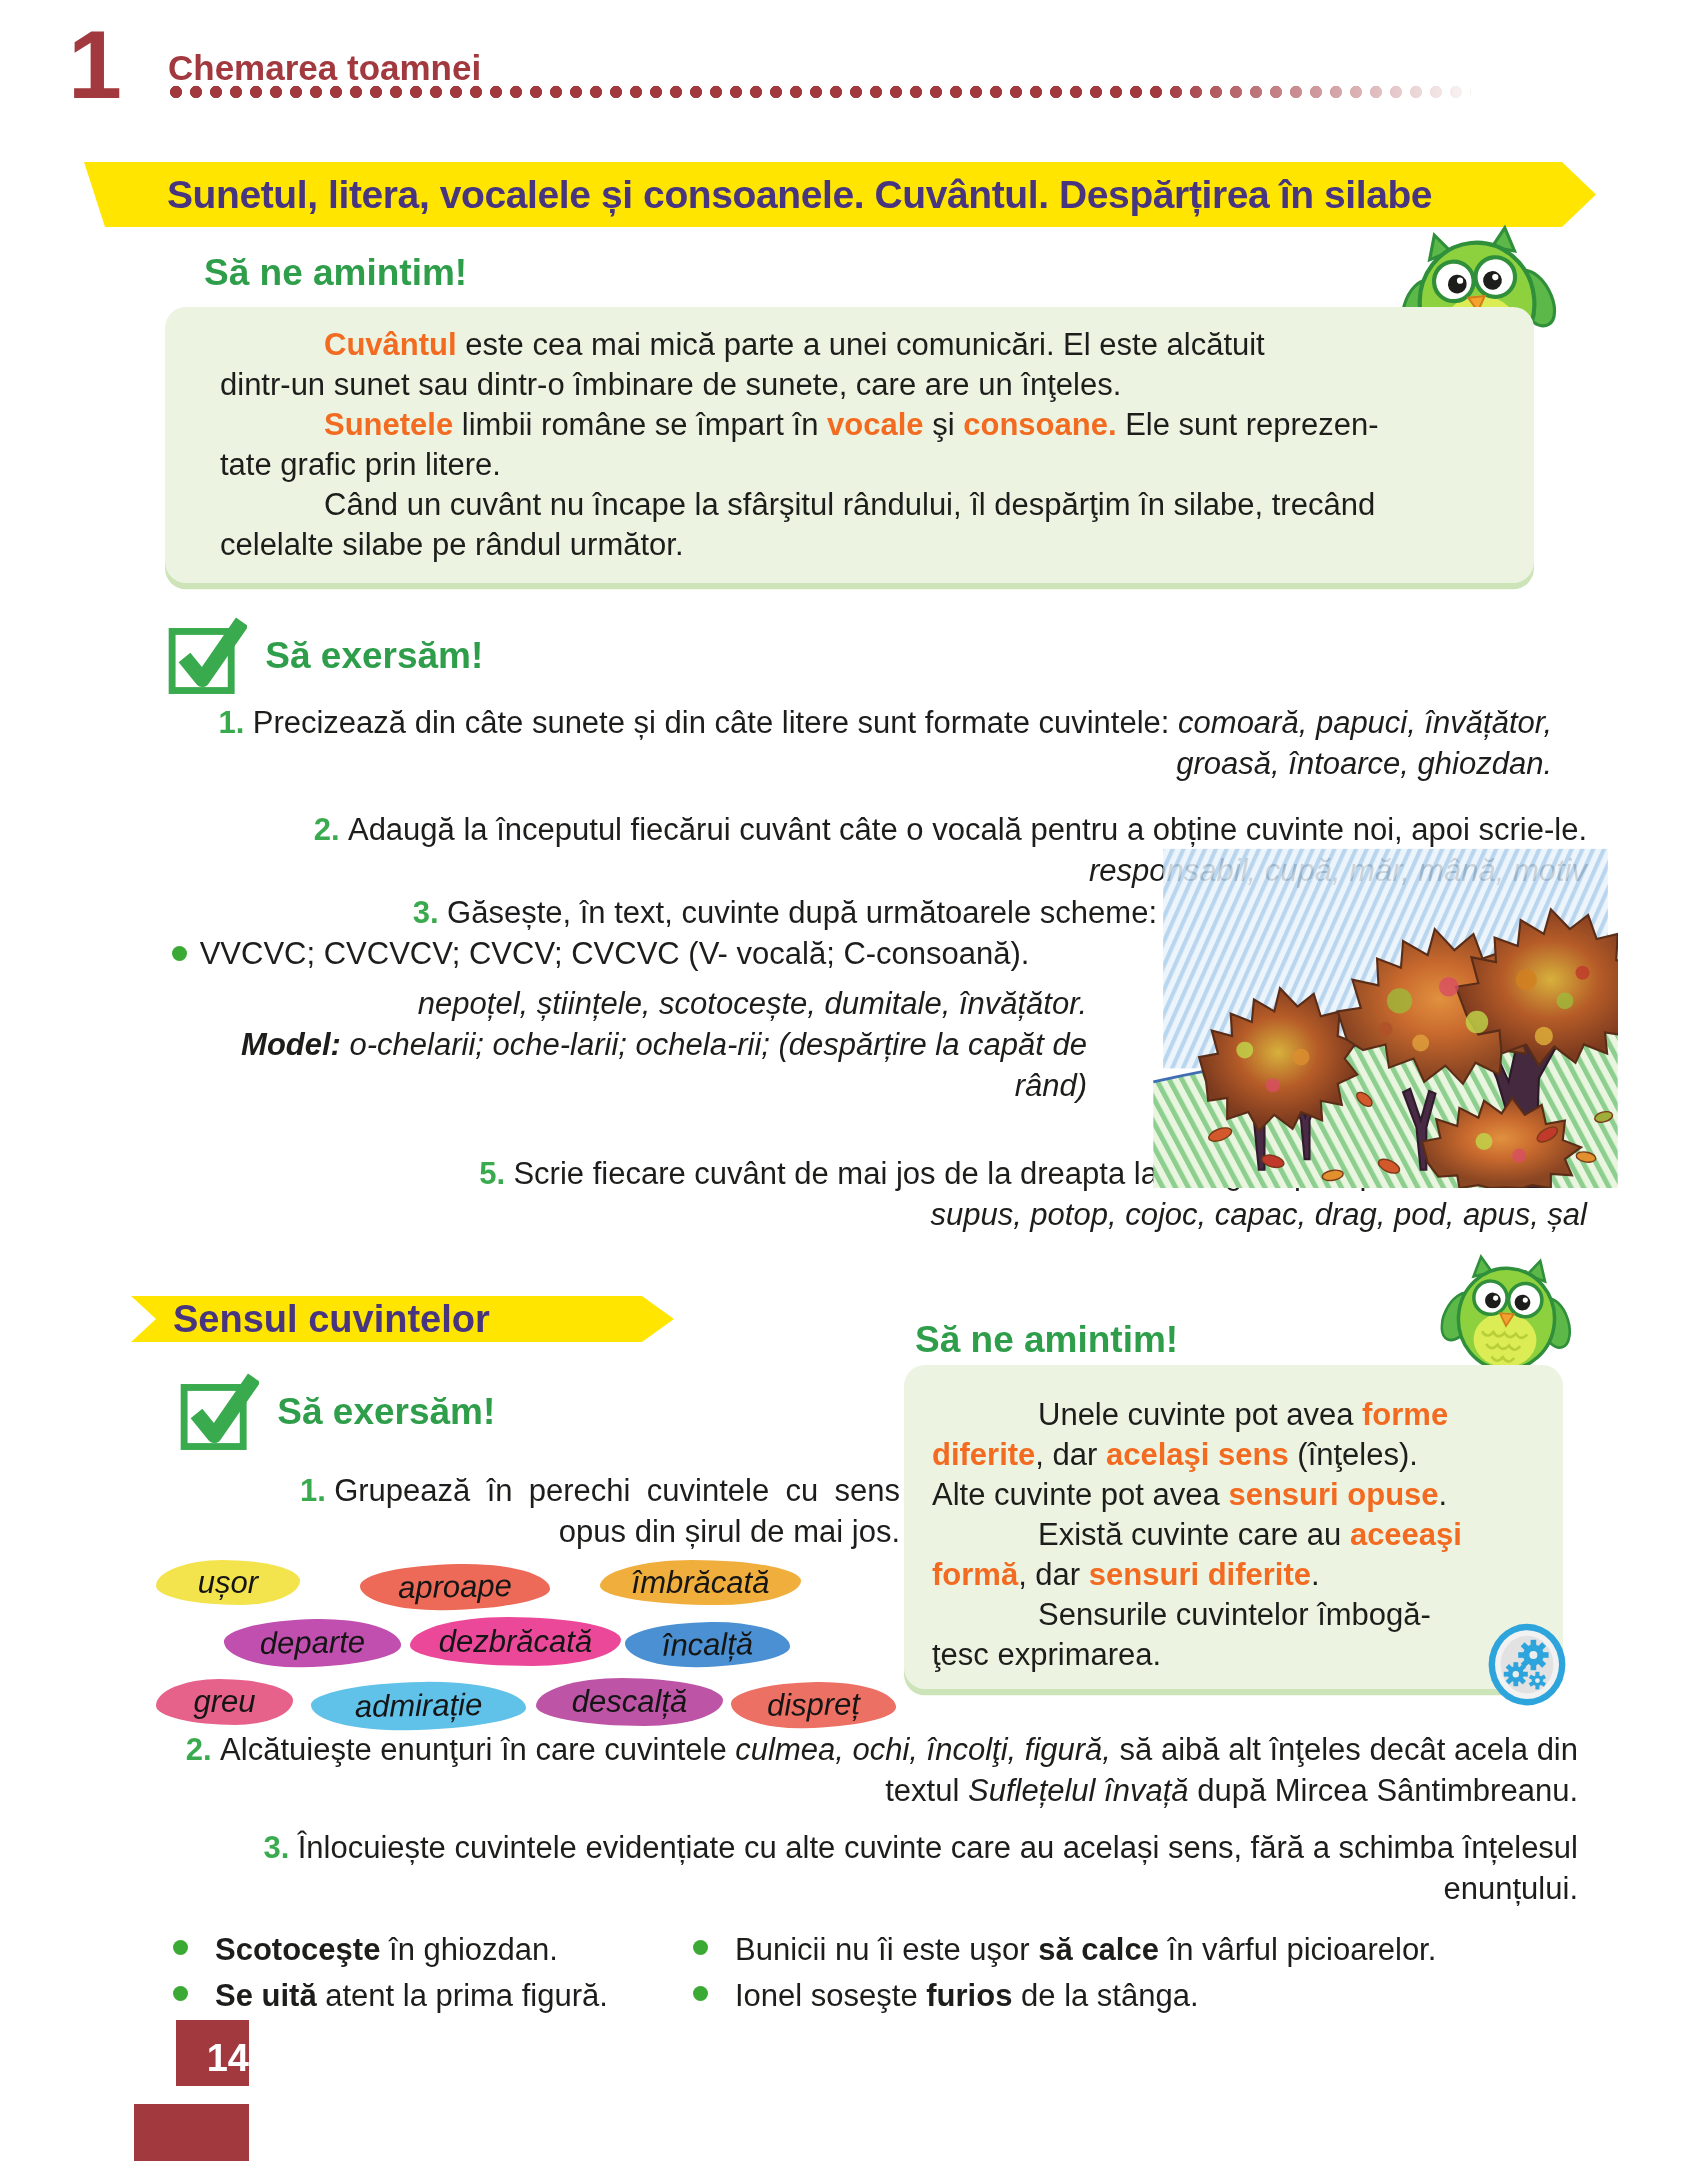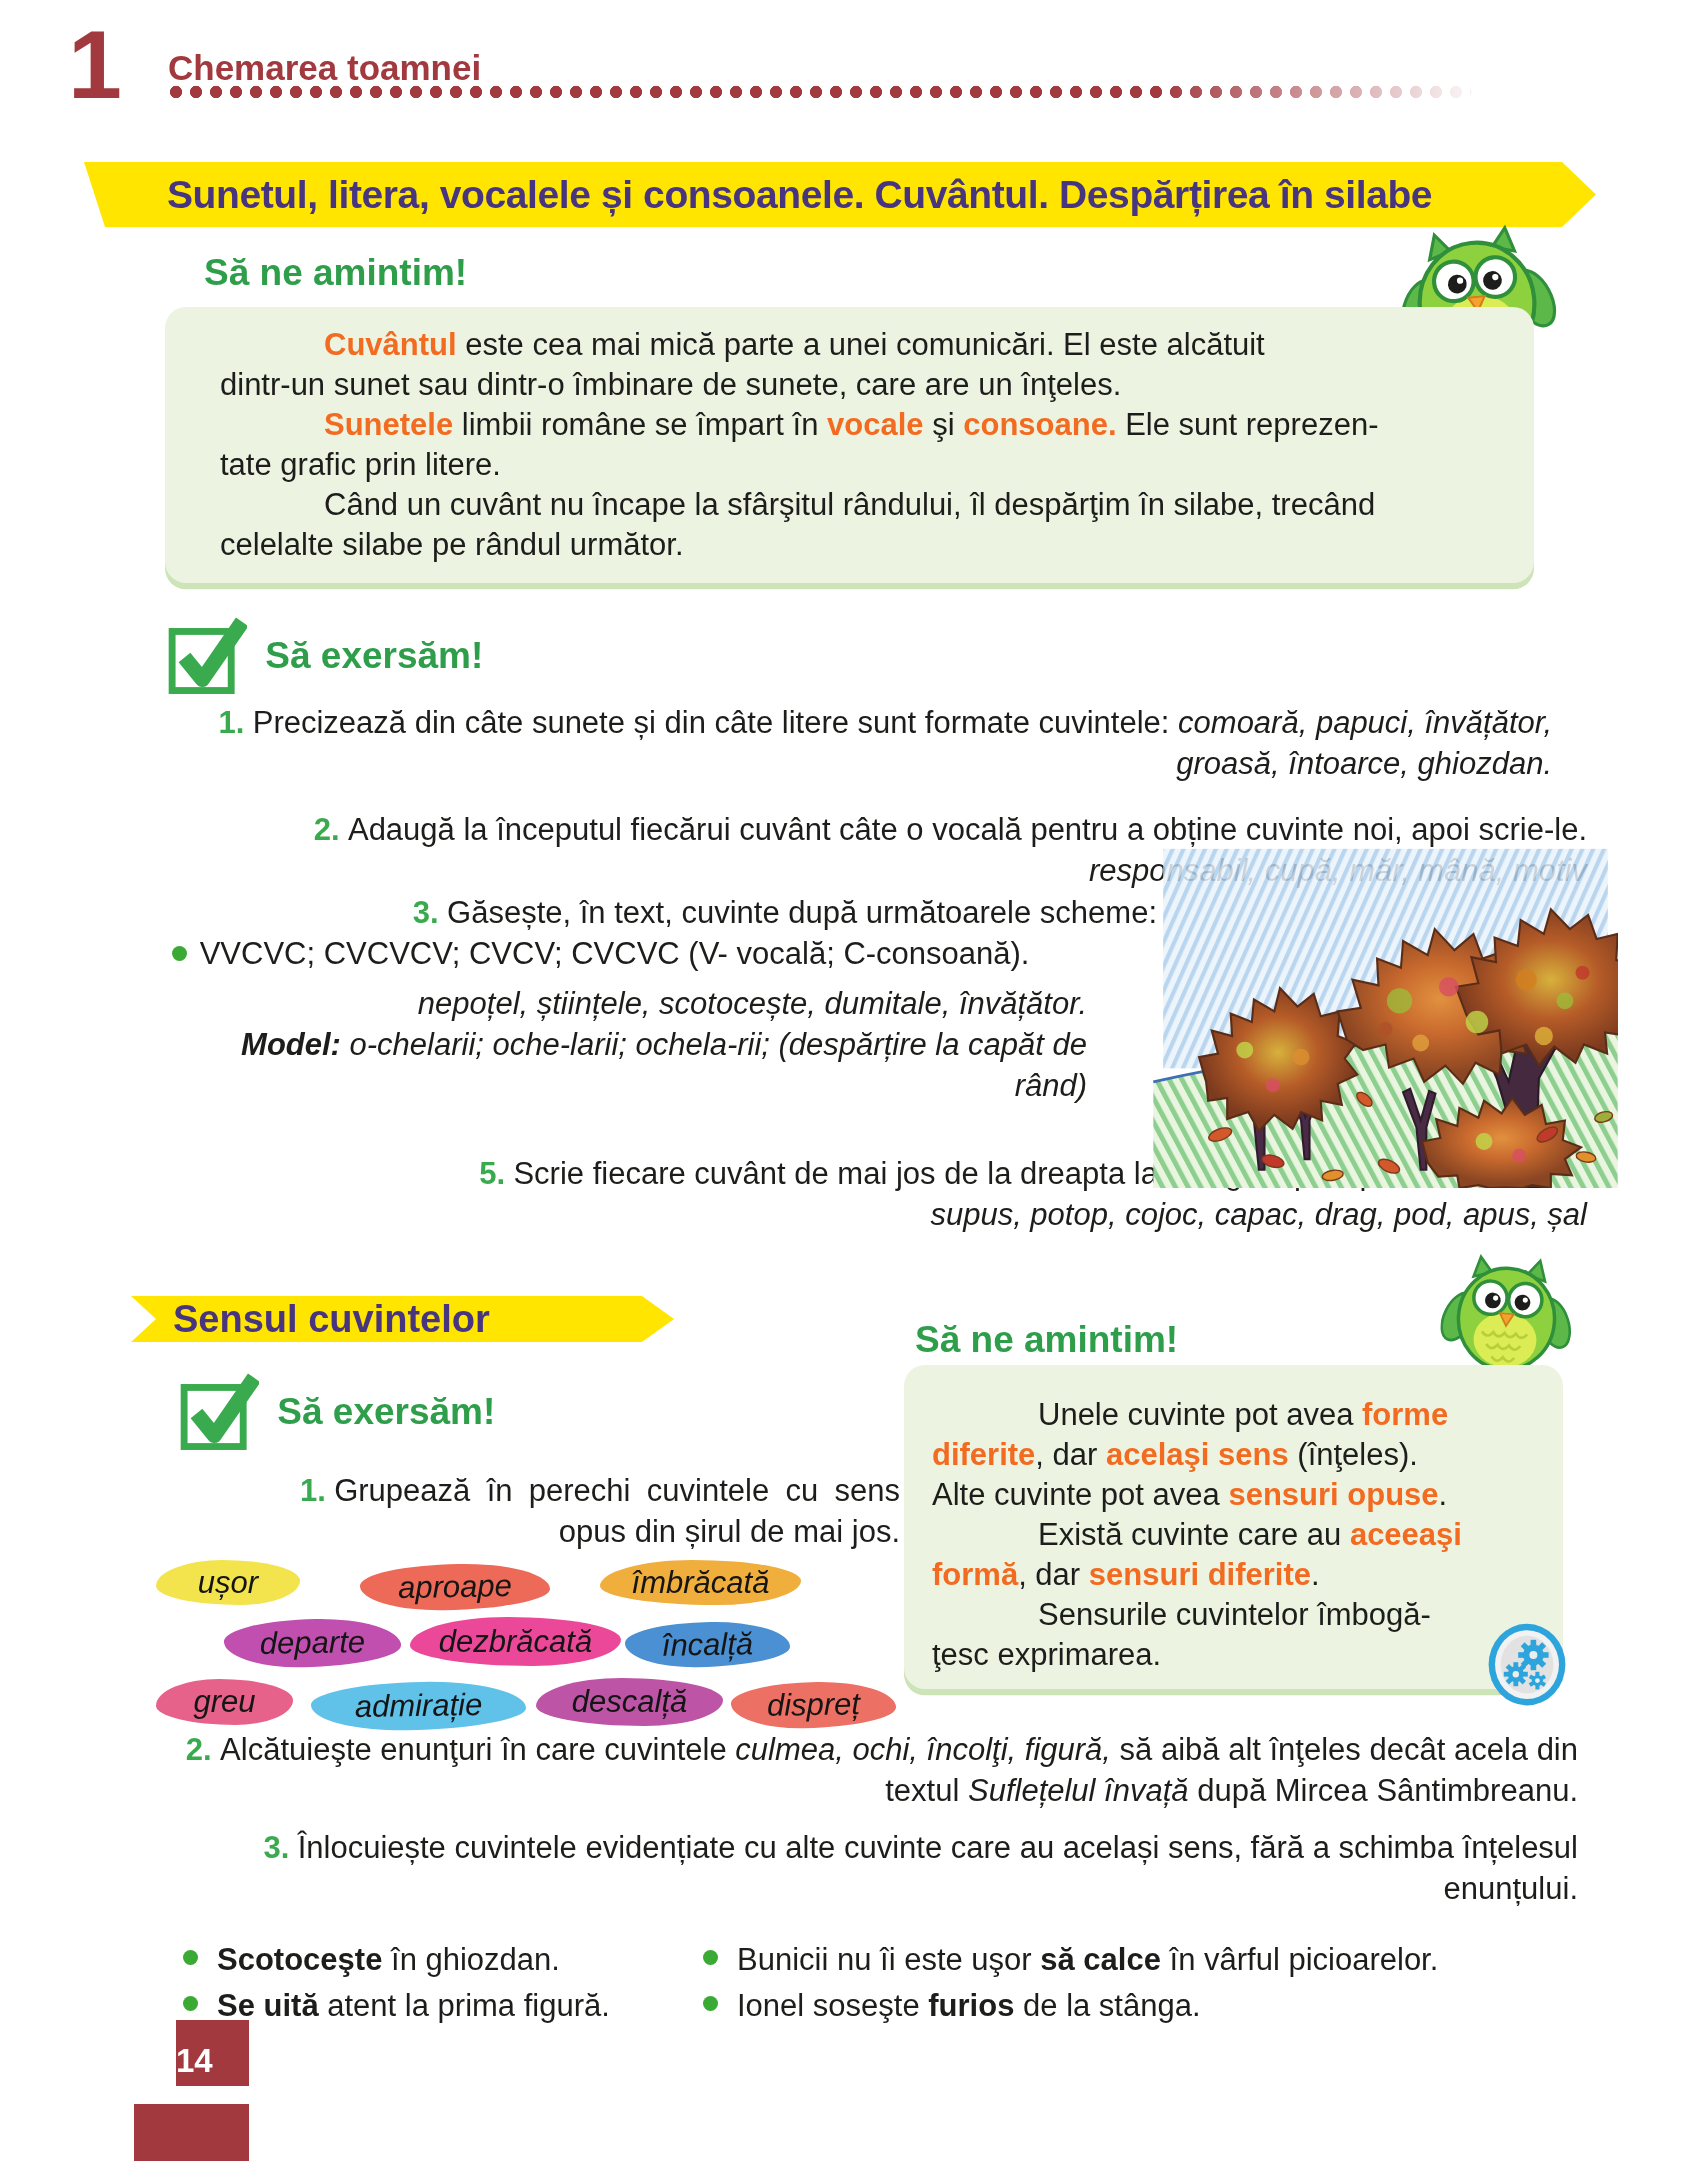--- a/index.html
+++ b/index.html
@@ -89,38 +89,38 @@
   #sw3{left:600px;top:1560px;width:201px;height:45px;}
   #sw4{left:224px;top:1619px;width:177px;height:48px;}
   #sw5{left:410px;top:1617px;width:211px;height:49px;}
   #sw6{left:625px;top:1622px;width:165px;height:45px;}
   #sw7{left:156px;top:1679px;width:137px;height:46px;}
   #sw8{left:311px;top:1682px;width:215px;height:48px;}
   #sw9{left:536px;top:1678px;width:187px;height:48px;}
   #sw10{left:731px;top:1682px;width:165px;height:46px;}
 
   
-  .bul{position:absolute;font-size:31px;line-height:41px;display:flex;gap:19px;align-items:flex-start;margin:10px;}
+  .bul{position:absolute;font-size:31px;line-height:41px;display:flex;gap:27px;align-items:flex-start;margin:0;}
   .bul .bdot{margin-top:11.3px;}
   #bul1{left:173px;top:1929px;}
   #bul2{left:173px;top:1975px;}
   #bul3{left:693px;top:1929px;}
   #bul4{left:693px;top:1975px;}
 
   
   #owl1{left:1397px;top:227px;width:160px;height:151px;}
   #owl1 svg{transform:rotate(-6deg);}
   #owl2{left:1441px;top:1251px;width:131px;height:135px;}
   #owl2 svg{transform:rotate(4deg);}
   #treeArt{left:1153px;top:839px;width:465px;height:349px;}
   #gearsIcon{left:1487px;top:1623px;width:80px;height:84px;}
 
   
   #pageNumBox{left:176px;top:2020px;width:73px;height:66px;background:var(--red);
-    color:#fff;font-size:33px;font-weight:bold;display:flex;align-items:flex-end;justify-content:flex-start;
+    color:#fff;font-size:38px;font-weight:bold;display:flex;align-items:flex-end;justify-content:flex-end;
     padding-bottom:5.6px;box-sizing:border-box;}
   #bottomBar{left:134px;top:2104px;width:115px;height:57px;background:var(--red);}
 </style>
 </head>
 <body>
 
 <div class="page">
 
   <div class="abs" id="unitNum">1</div>
   <div class="abs" id="unitTitle">Chemarea toamnei</div>

